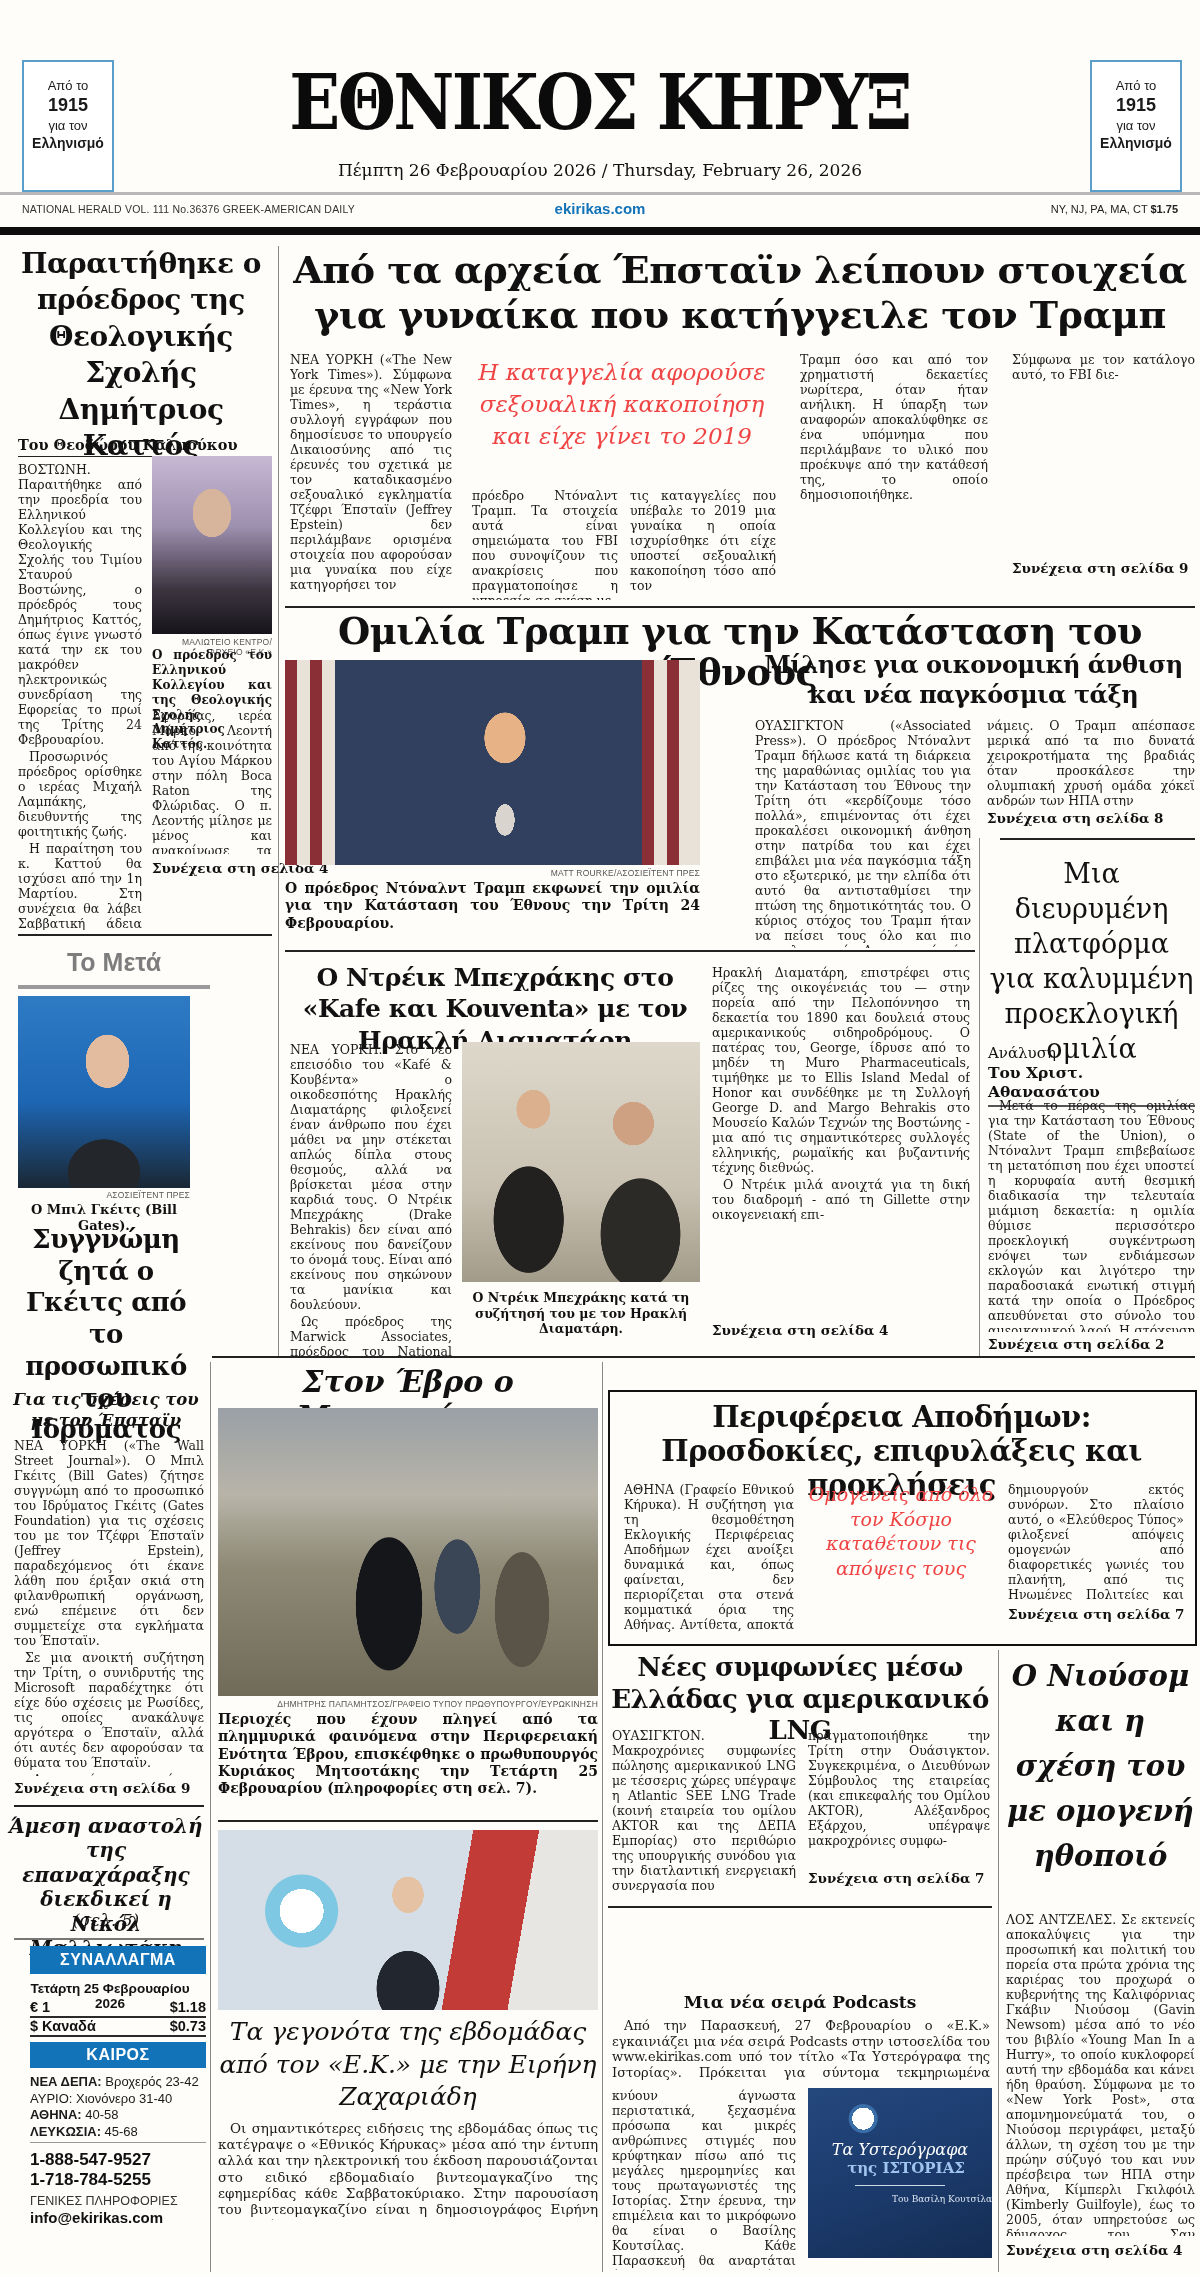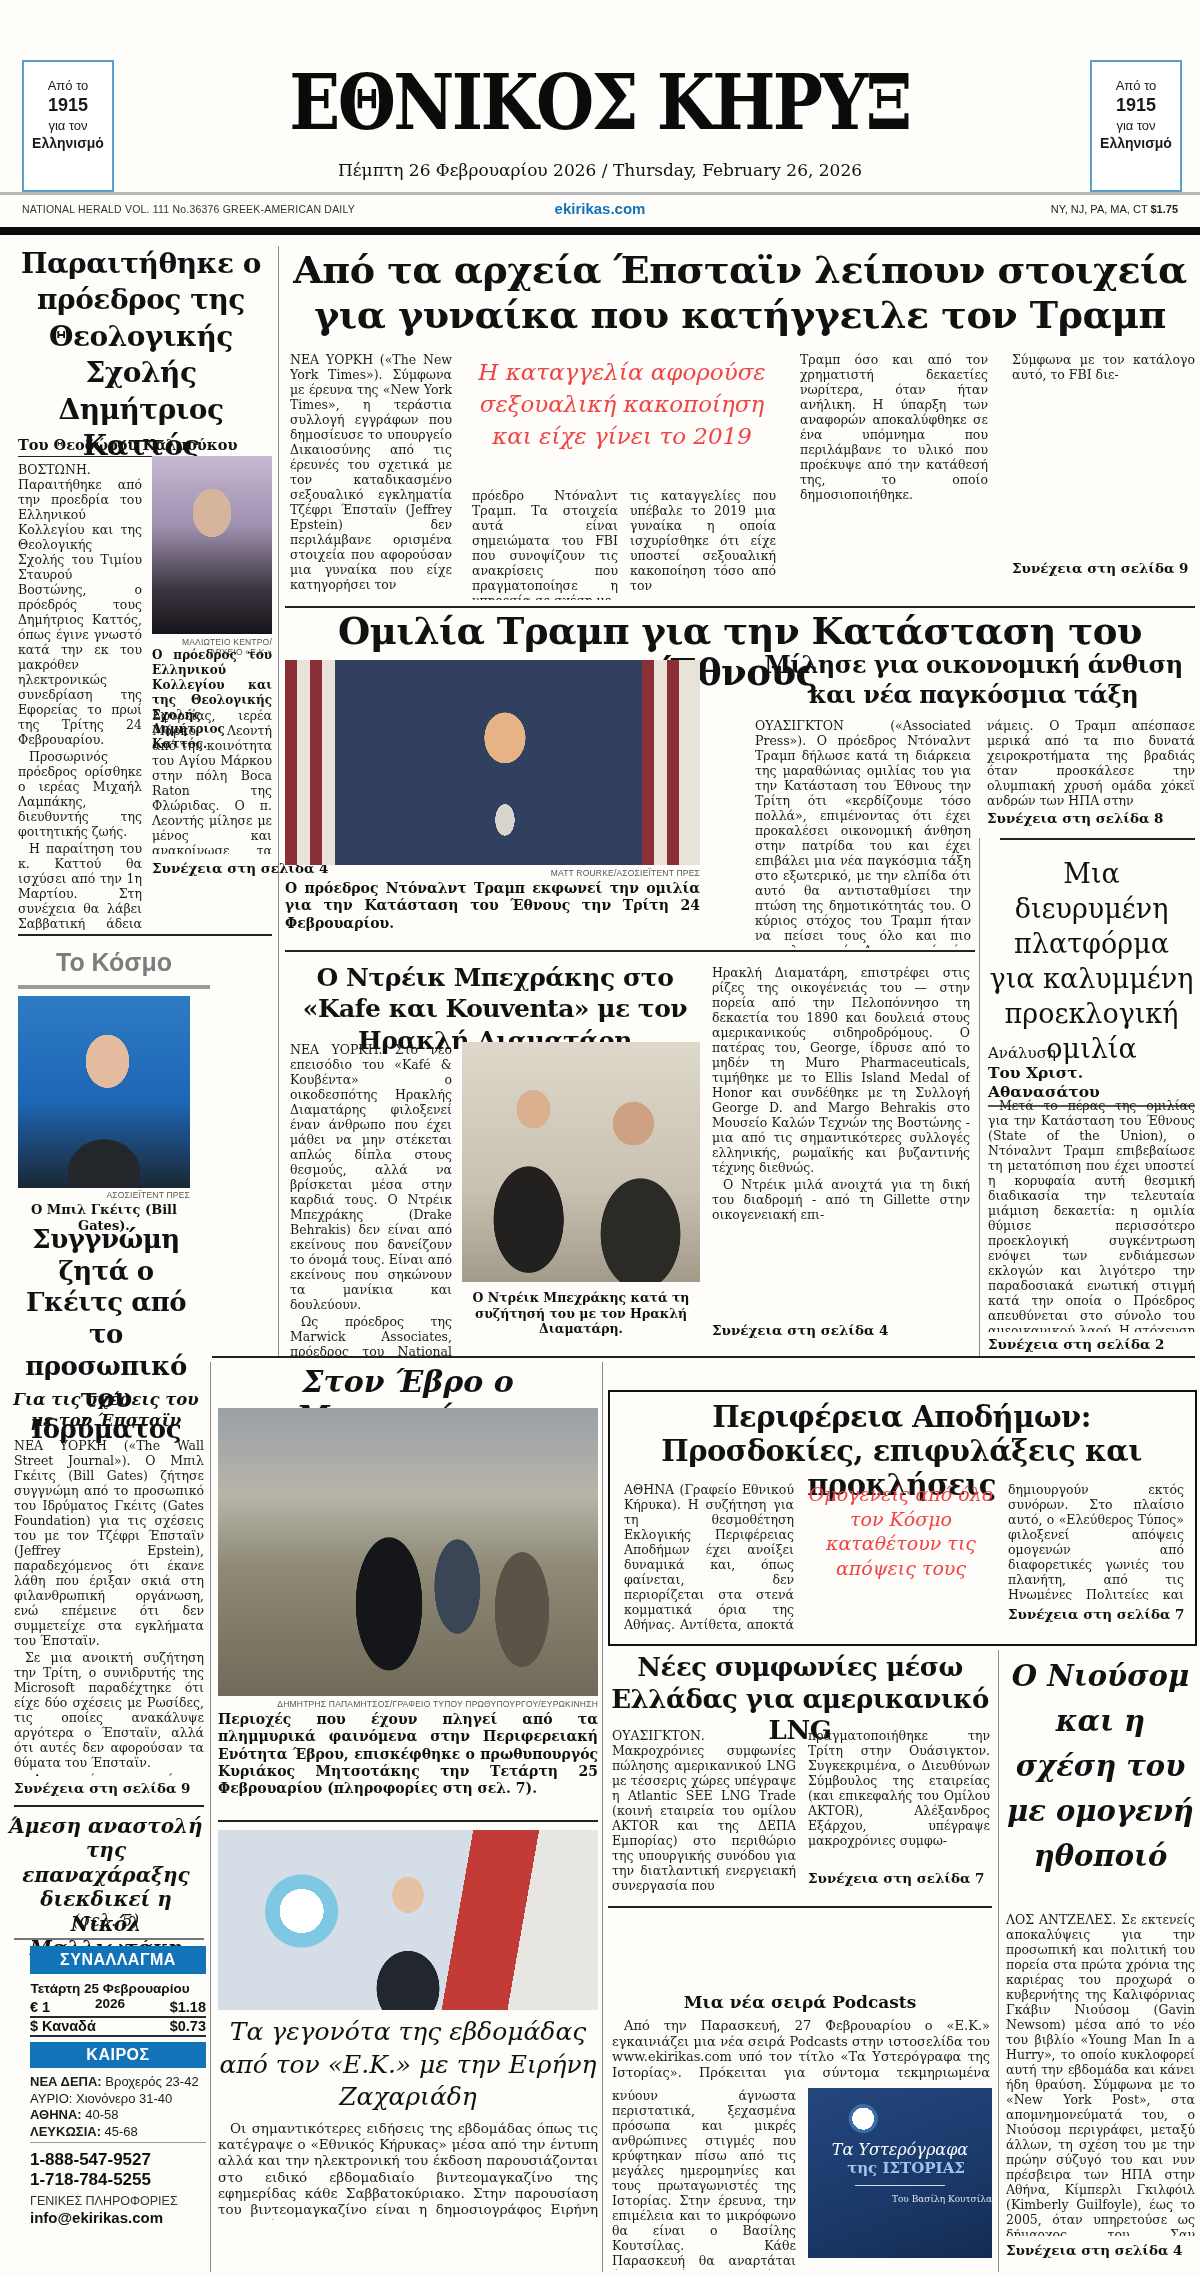--- a/index.html
+++ b/index.html
@@ -117,21 +117,21 @@
   <div class="abs hr" style="left:1000px;top:838px;width:195px;height:1.5px;"></div>
 
   <div class="abs ser" style="left:988px;top:856px;width:207px;font-size:27px;line-height:1.3;text-align:center;color:#111;">Μια διευρυμένη πλατφόρμα για καλυμμένη προεκλογική ομιλία</div>
   <div class="abs ser" style="left:988px;top:1044px;font-size:15px;color:#111;">Ανάλυση</div>
   <div class="abs ser" style="left:988px;top:1063px;width:207px;font-weight:bold;font-size:15.5px;border-bottom:2px solid #555;padding-bottom:4px;color:#111;">Του Χριστ. Αθανασάτου</div>
   <div class="abs bt" style="left:988px;top:1098px;width:207px;height:234px;">
     <p class="np" style="text-indent:11px;">Μετά το πέρας της ομιλίας για την Κατάσταση του Έθνους (State of the Union), ο Ντόναλντ Τραμπ επιβεβαίωσε τη μετατόπιση που έχει υποστεί η κορυφαία αυτή θεσμική διαδικασία την τελευταία μιάμιση δεκαετία: η ομιλία θύμισε περισσότερο προεκλογική συγκέντρωση ενόψει των ενδιάμεσων εκλογών και λιγότερο την παραδοσιακά ενωτική στιγμή κατά την οποία ο Πρόεδρος απευθύνεται στο σύνολο του αμερικανικού λαού. Η στόχευση έμοιαζε σαφώς στραμμένη στους ήδη πιστούς και στους αμφιταλαντευό-</p>
   </div>
   <div class="abs cont" style="left:988px;top:1336px;">Συνέχεια στη σελίδα 2</div>
 
-  <div class="abs sans" style="left:18px;top:948px;width:192px;text-align:center;font-weight:bold;font-size:25px;color:#7d7d7d;">Το Κόσμο</div>
+  <div class="abs sans" style="left:18px;top:948px;width:192px;text-align:center;font-weight:bold;font-size:25px;color:#7d7d7d;">Το Μετά</div>
   <div class="abs" style="left:18px;top:985px;width:192px;height:4px;background:#9a9a9a;"></div>
   <div class="abs photo" style="left:18px;top:996px;width:172px;height:192px;background:radial-gradient(ellipse 36px 44px at 52% 34%,#e3bb9e 0 60%,rgba(0,0,0,0) 61%),radial-gradient(ellipse 60px 55px at 50% 92%,#23262b 0 60%,rgba(0,0,0,0) 61%),linear-gradient(180deg,#2e7bc4 0%,#1d66b4 55%,#1a2733 100%);"></div>
   <div class="abs cred" style="left:18px;top:1190px;width:172px;">ΑΣΟΣΙΕΪΤΕΝΤ ΠΡΕΣ</div>
   <div class="abs cap" style="left:18px;top:1202px;width:172px;text-align:center;">Ο Μπιλ Γκέιτς (Bill Gates).</div>
   <div class="abs hl" style="left:6px;top:1224px;width:200px;font-size:26px;line-height:1.22;">Συγγνώμη ζητά ο Γκέιτς από το προσωπικό του Ιδρύματος</div>
   <div class="abs ser" style="left:6px;top:1390px;width:200px;font-weight:bold;font-style:italic;font-size:16.5px;text-align:center;line-height:1.25;color:#111;">Για τις σχέσεις του με τον Έπσταϊν</div>
   <div class="abs bt" style="left:14px;top:1438px;width:190px;height:338px;">
     <p class="np">ΝΕΑ ΥΟΡΚΗ («The Wall Street Journal»). Ο Μπιλ Γκέιτς (Bill Gates) ζήτησε συγγνώμη από το προσωπικό του Ιδρύματος Γκέιτς (Gates Foundation) για τις σχέσεις του με τον Τζέφρι Έπσταϊν (Jeffrey Epstein), παραδεχόμενος ότι έκανε λάθη που έριξαν σκιά στη φιλανθρωπική οργάνωση, ενώ επέμεινε ότι δεν συμμετείχε στα εγκλήματα του Έπσταϊν.</p>
     <p>Σε μια ανοικτή συζήτηση την Τρίτη, ο συνιδρυτής της Microsoft παραδέχτηκε ότι είχε δύο σχέσεις με Ρωσίδες, τις οποίες ανακάλυψε αργότερα ο Έπσταϊν, αλλά ότι αυτές δεν αφορούσαν τα θύματα του Έπσταϊν.</p>
     <p>«Δεν έκανα τίποτα παράνομο. Δεν είδα τίποτα παράνομο», δή-</p>

